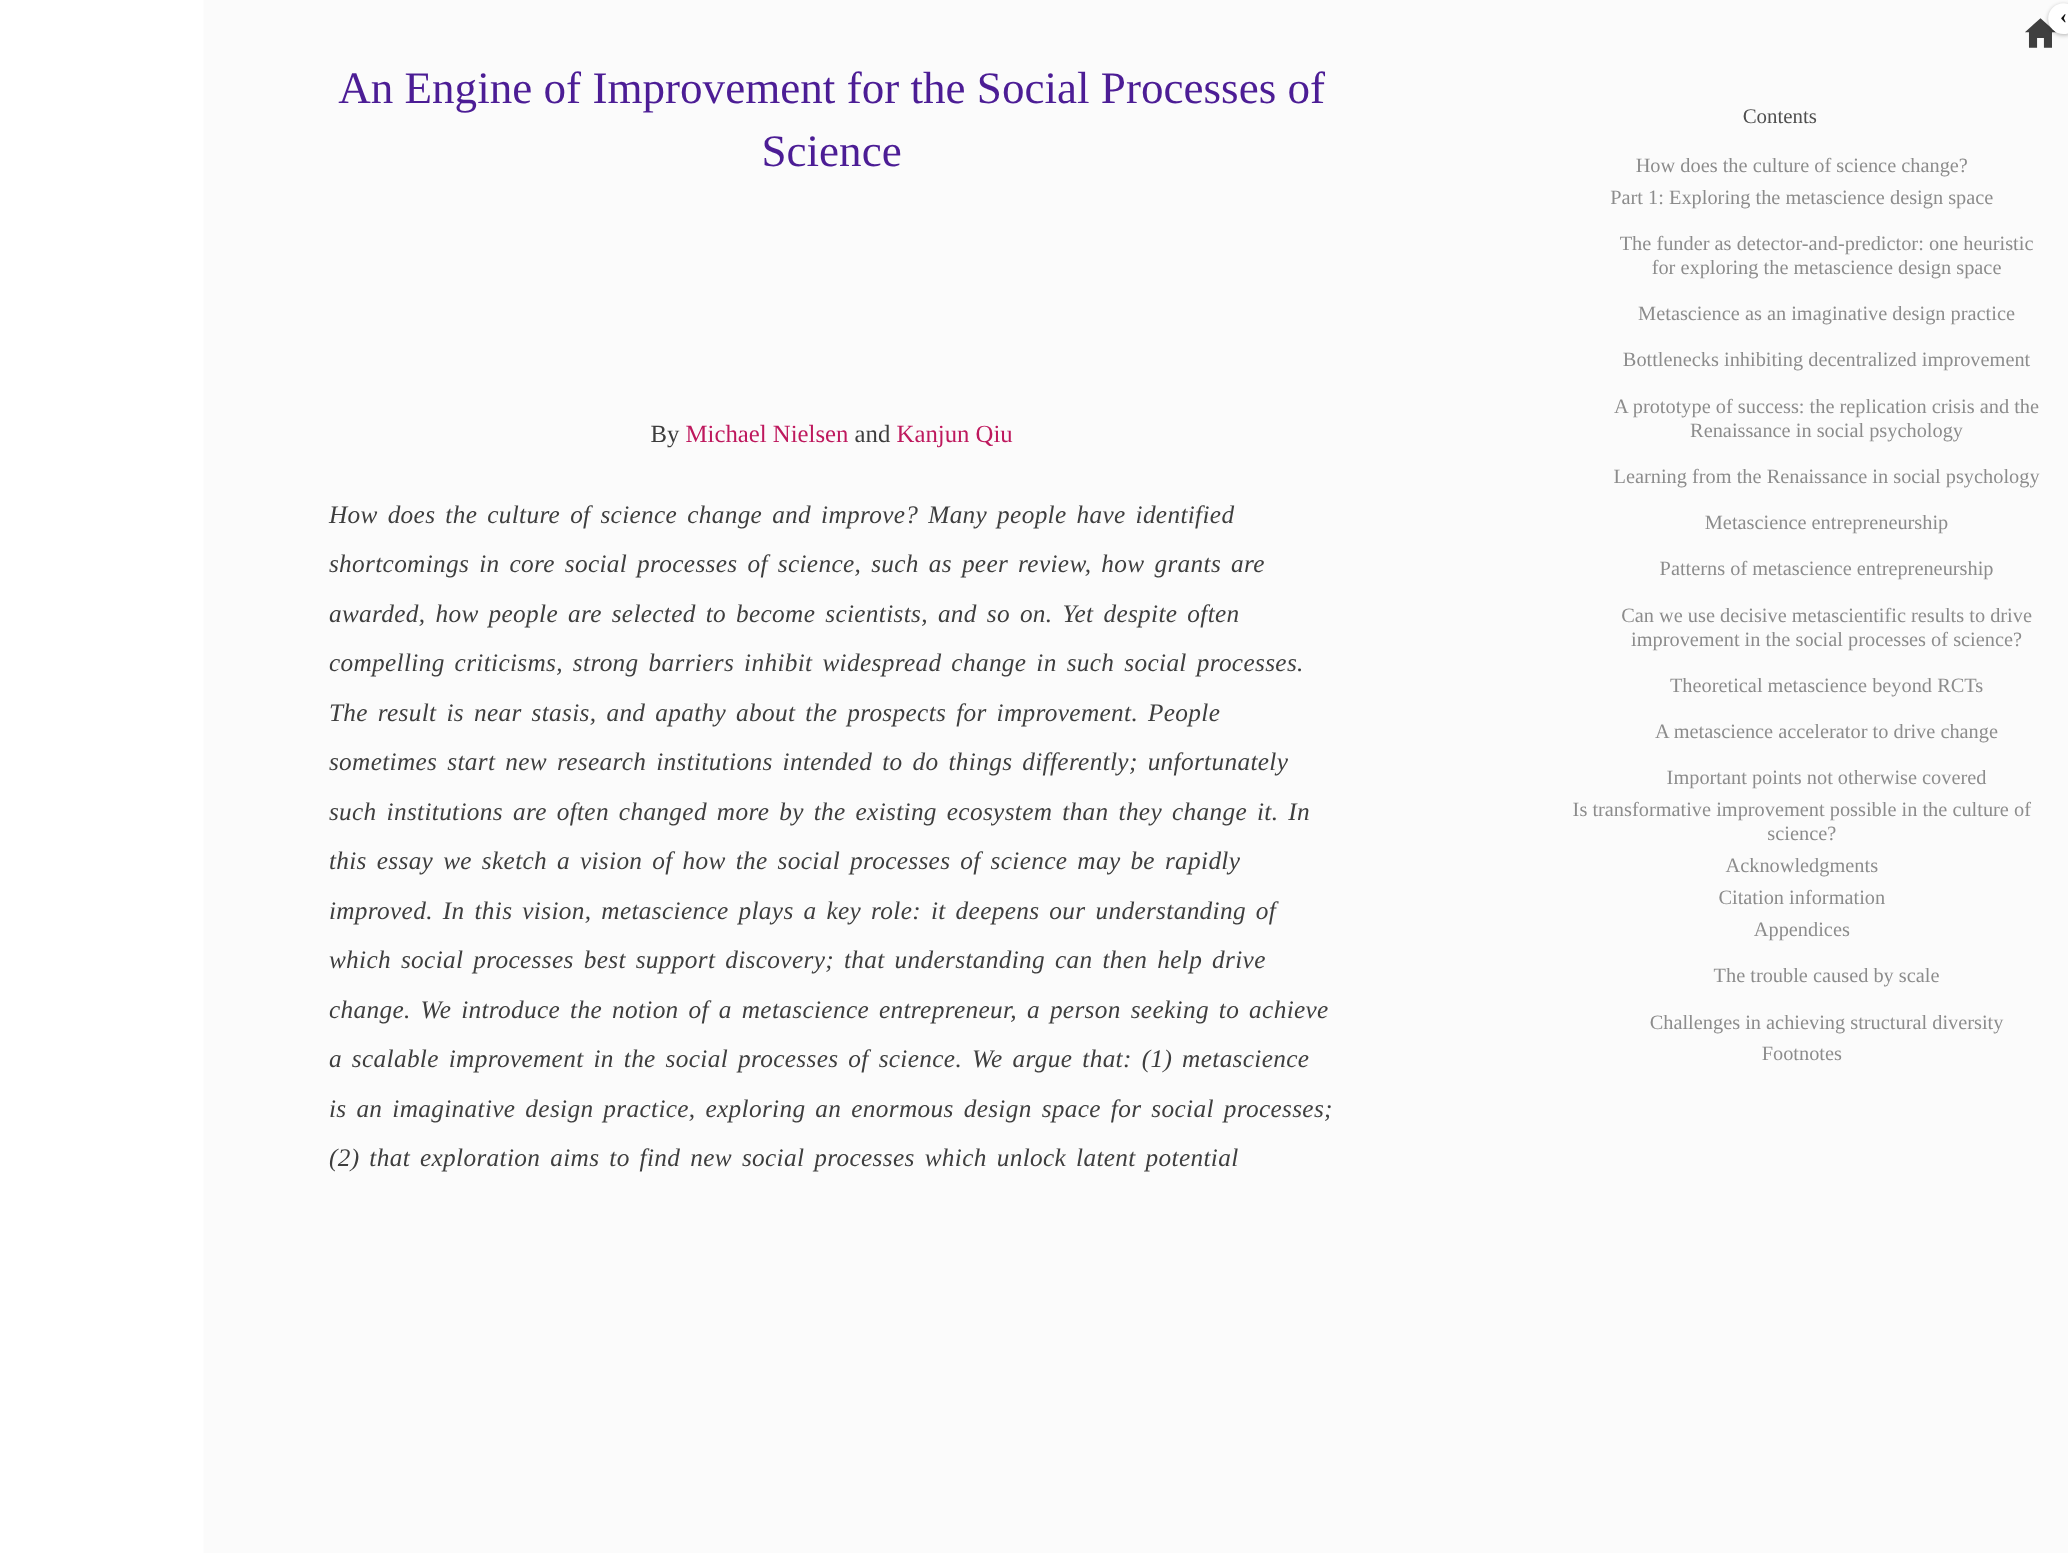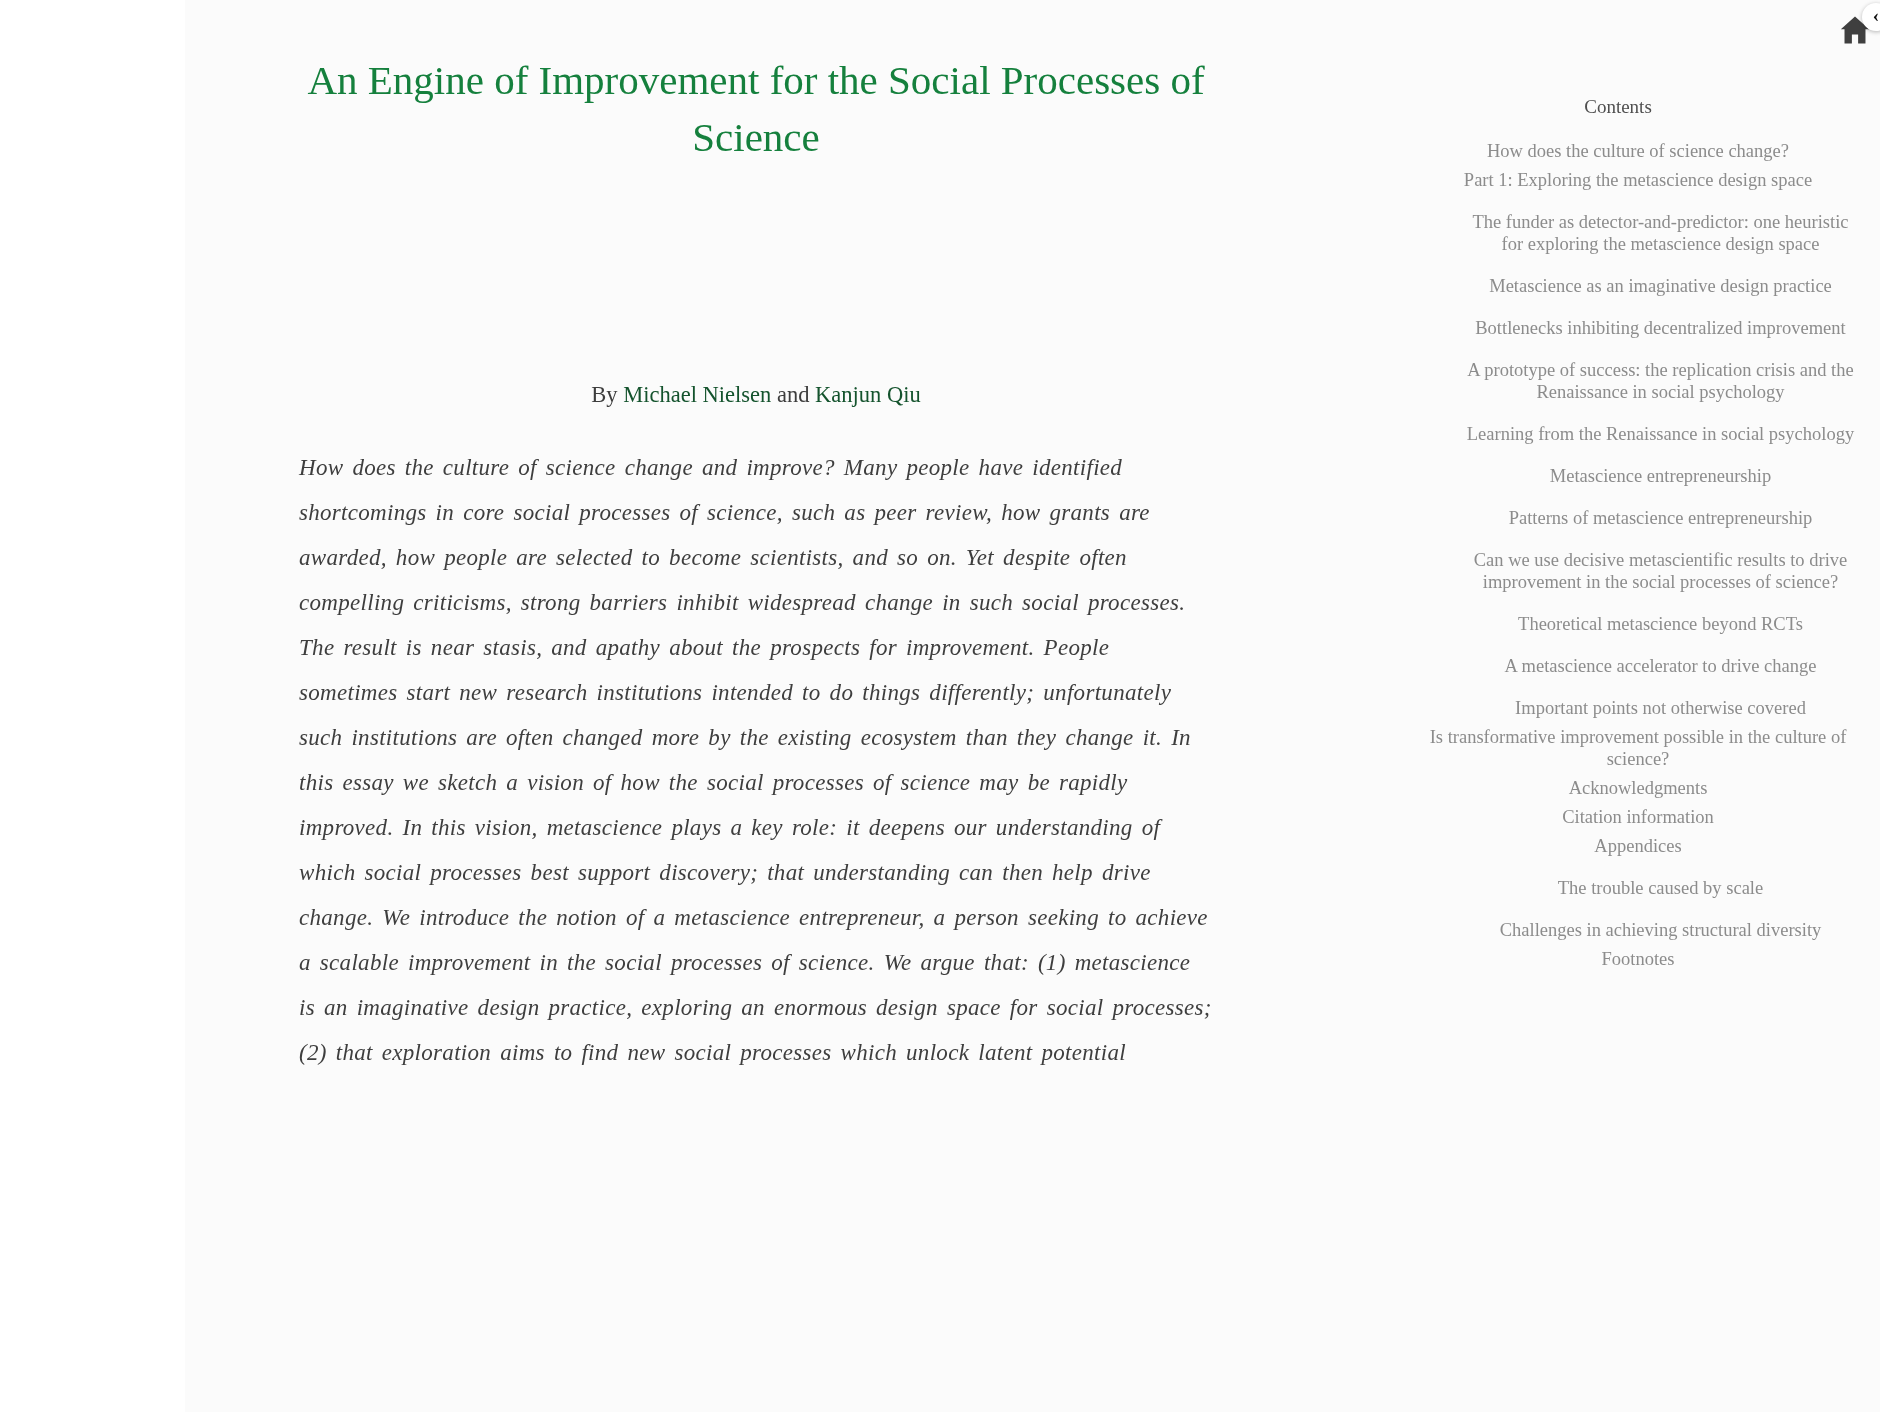--- a/index.html
+++ b/index.html
@@ -20,27 +20,27 @@
     text-align:center;
   }
   .title{
     margin:78px 0 0 0;
     font-size:55px;font-weight:400;line-height:1.15;
     color:#161616;letter-spacing:.5px;
   }
   .subtitle{
     margin:52px 0 0 0;
     font-size:41px;font-weight:400;line-height:57px;
-    color:#15803d;
+    color:#4c1d95;
   }
   .byline{
     margin:216px 0 0 0;
     font-size:22.5px;color:#3d3d3d;
   }
-  .byline .author-link{color:#14532d;text-decoration:none;cursor:pointer;}
+  .byline .author-link{color:#be185d;text-decoration:none;cursor:pointer;}
   .date{
     margin:13px 0 0 0;
     font-size:21px;color:#3d3d3d;
   }
   .abstract{
     margin:37px 0 0 0;
     padding:0 32px;
     text-align:left;
     font-style:italic;
     font-size:23px;line-height:45px;

